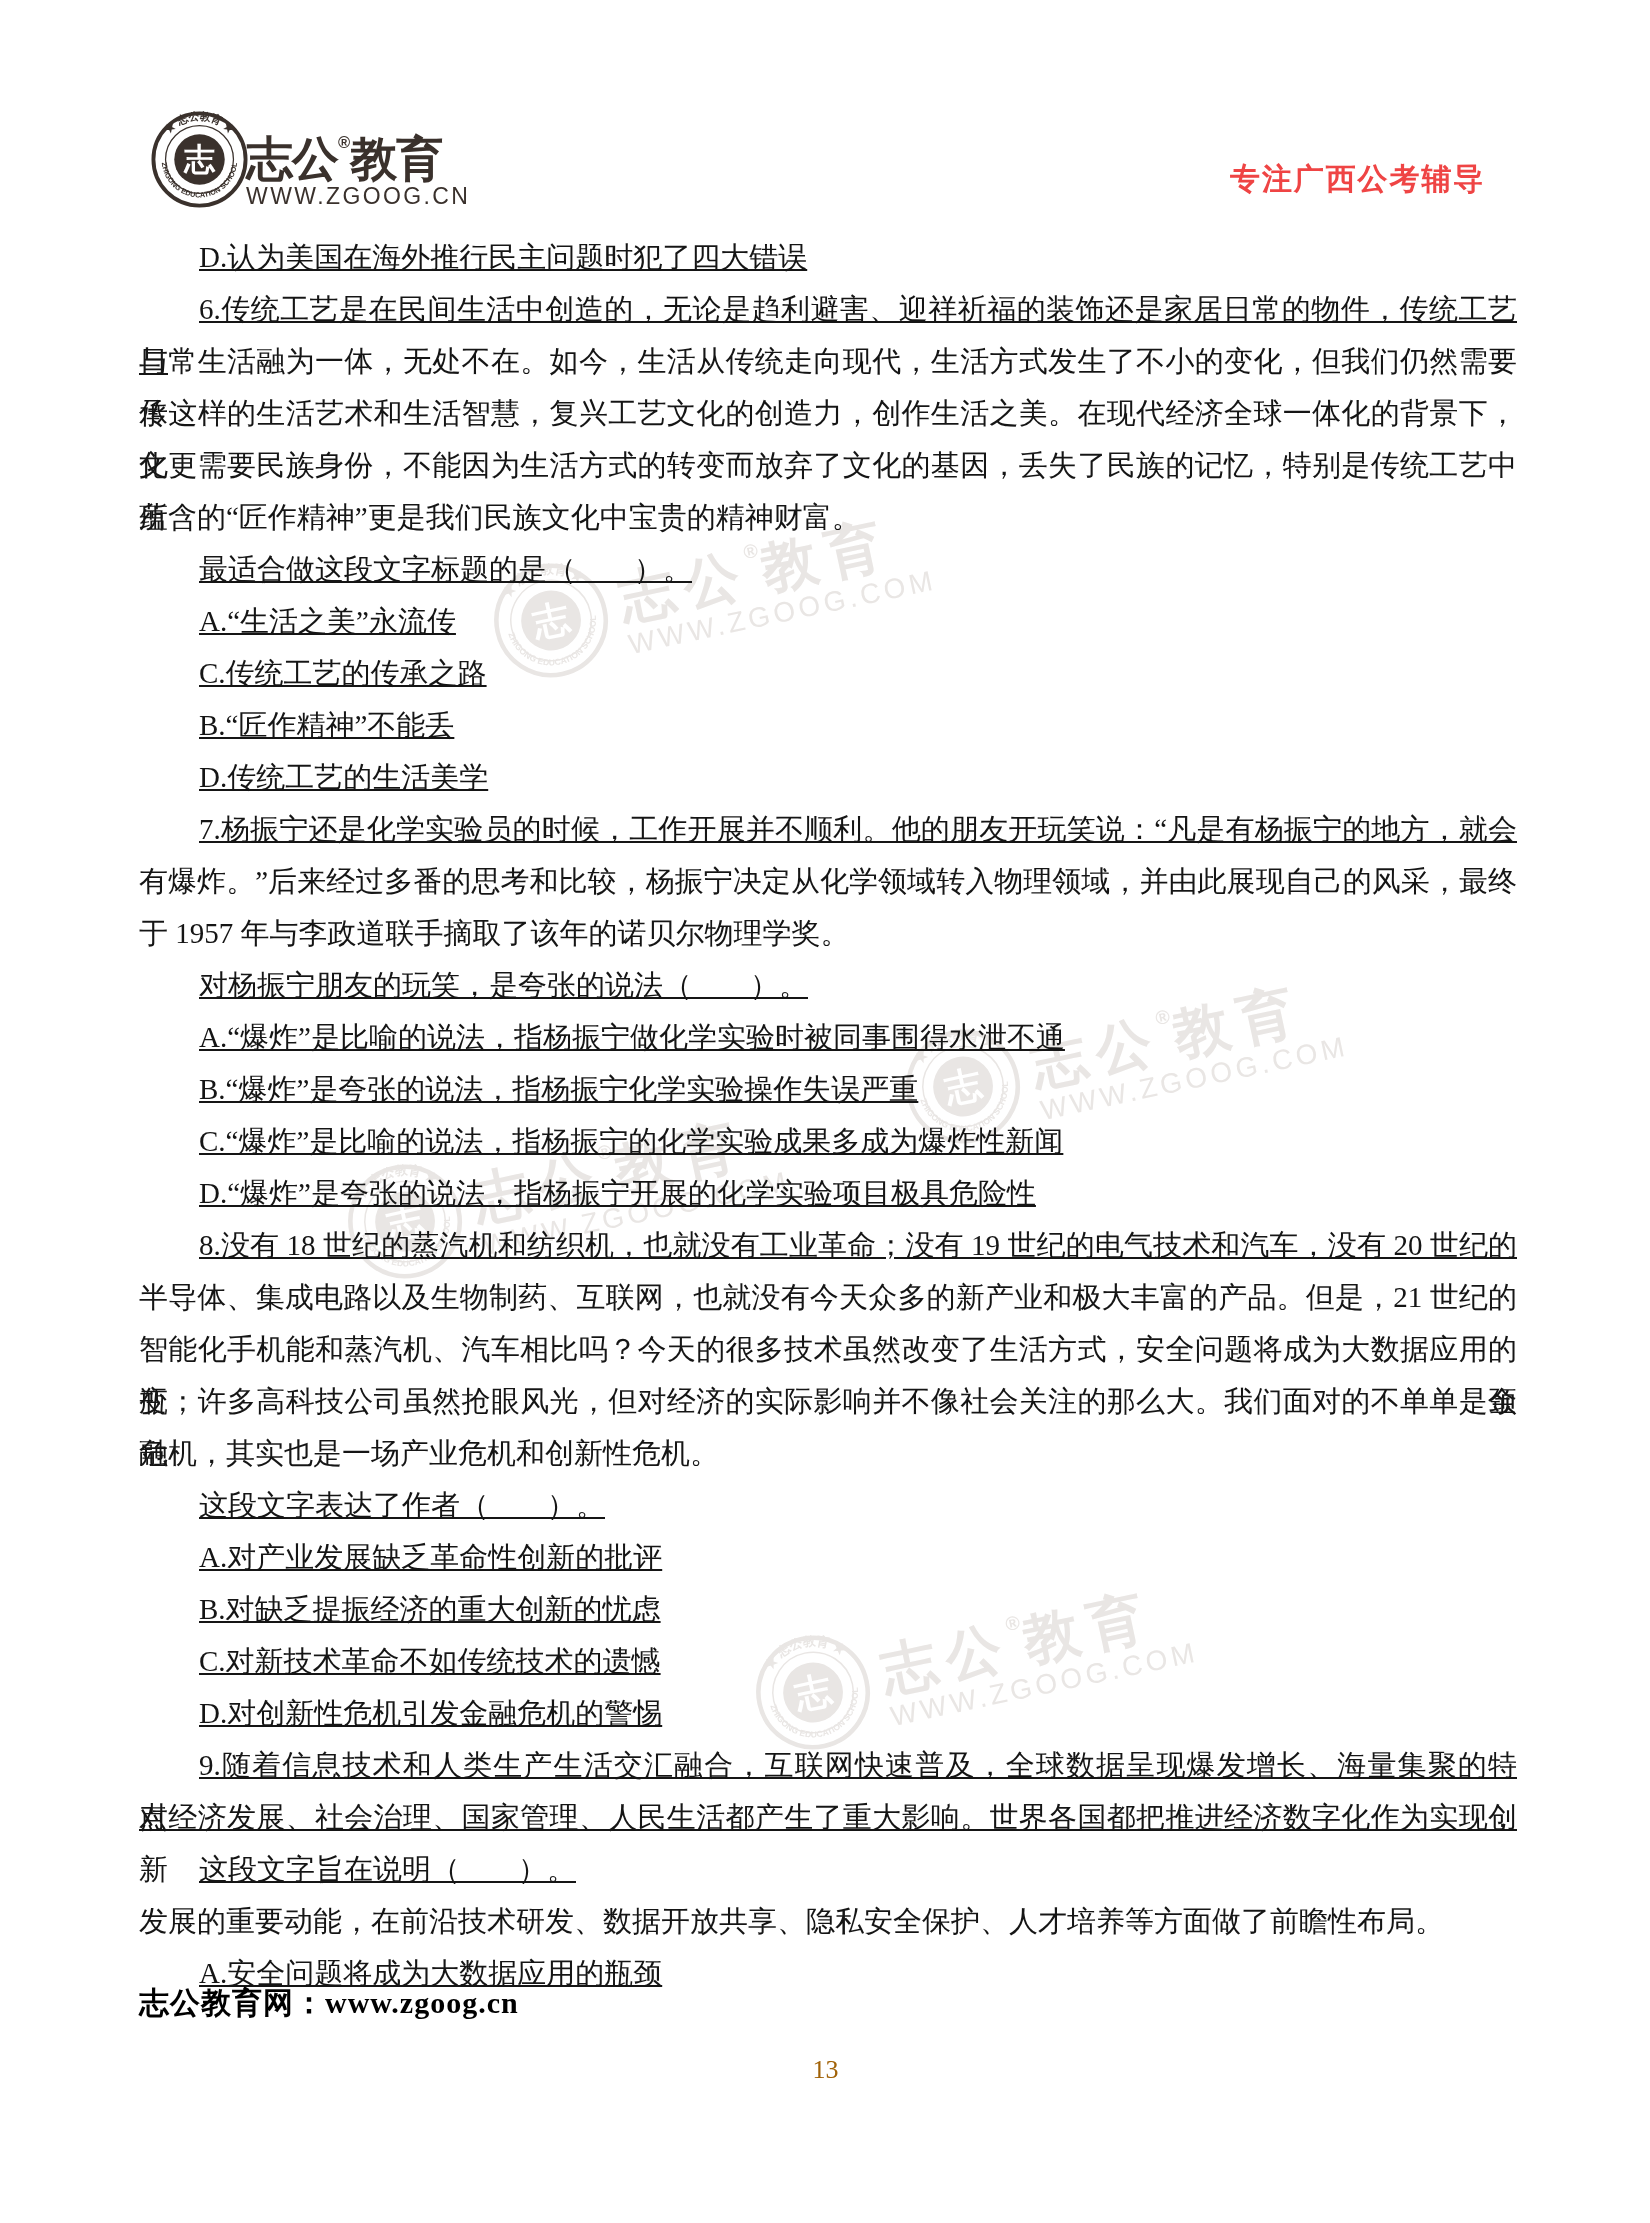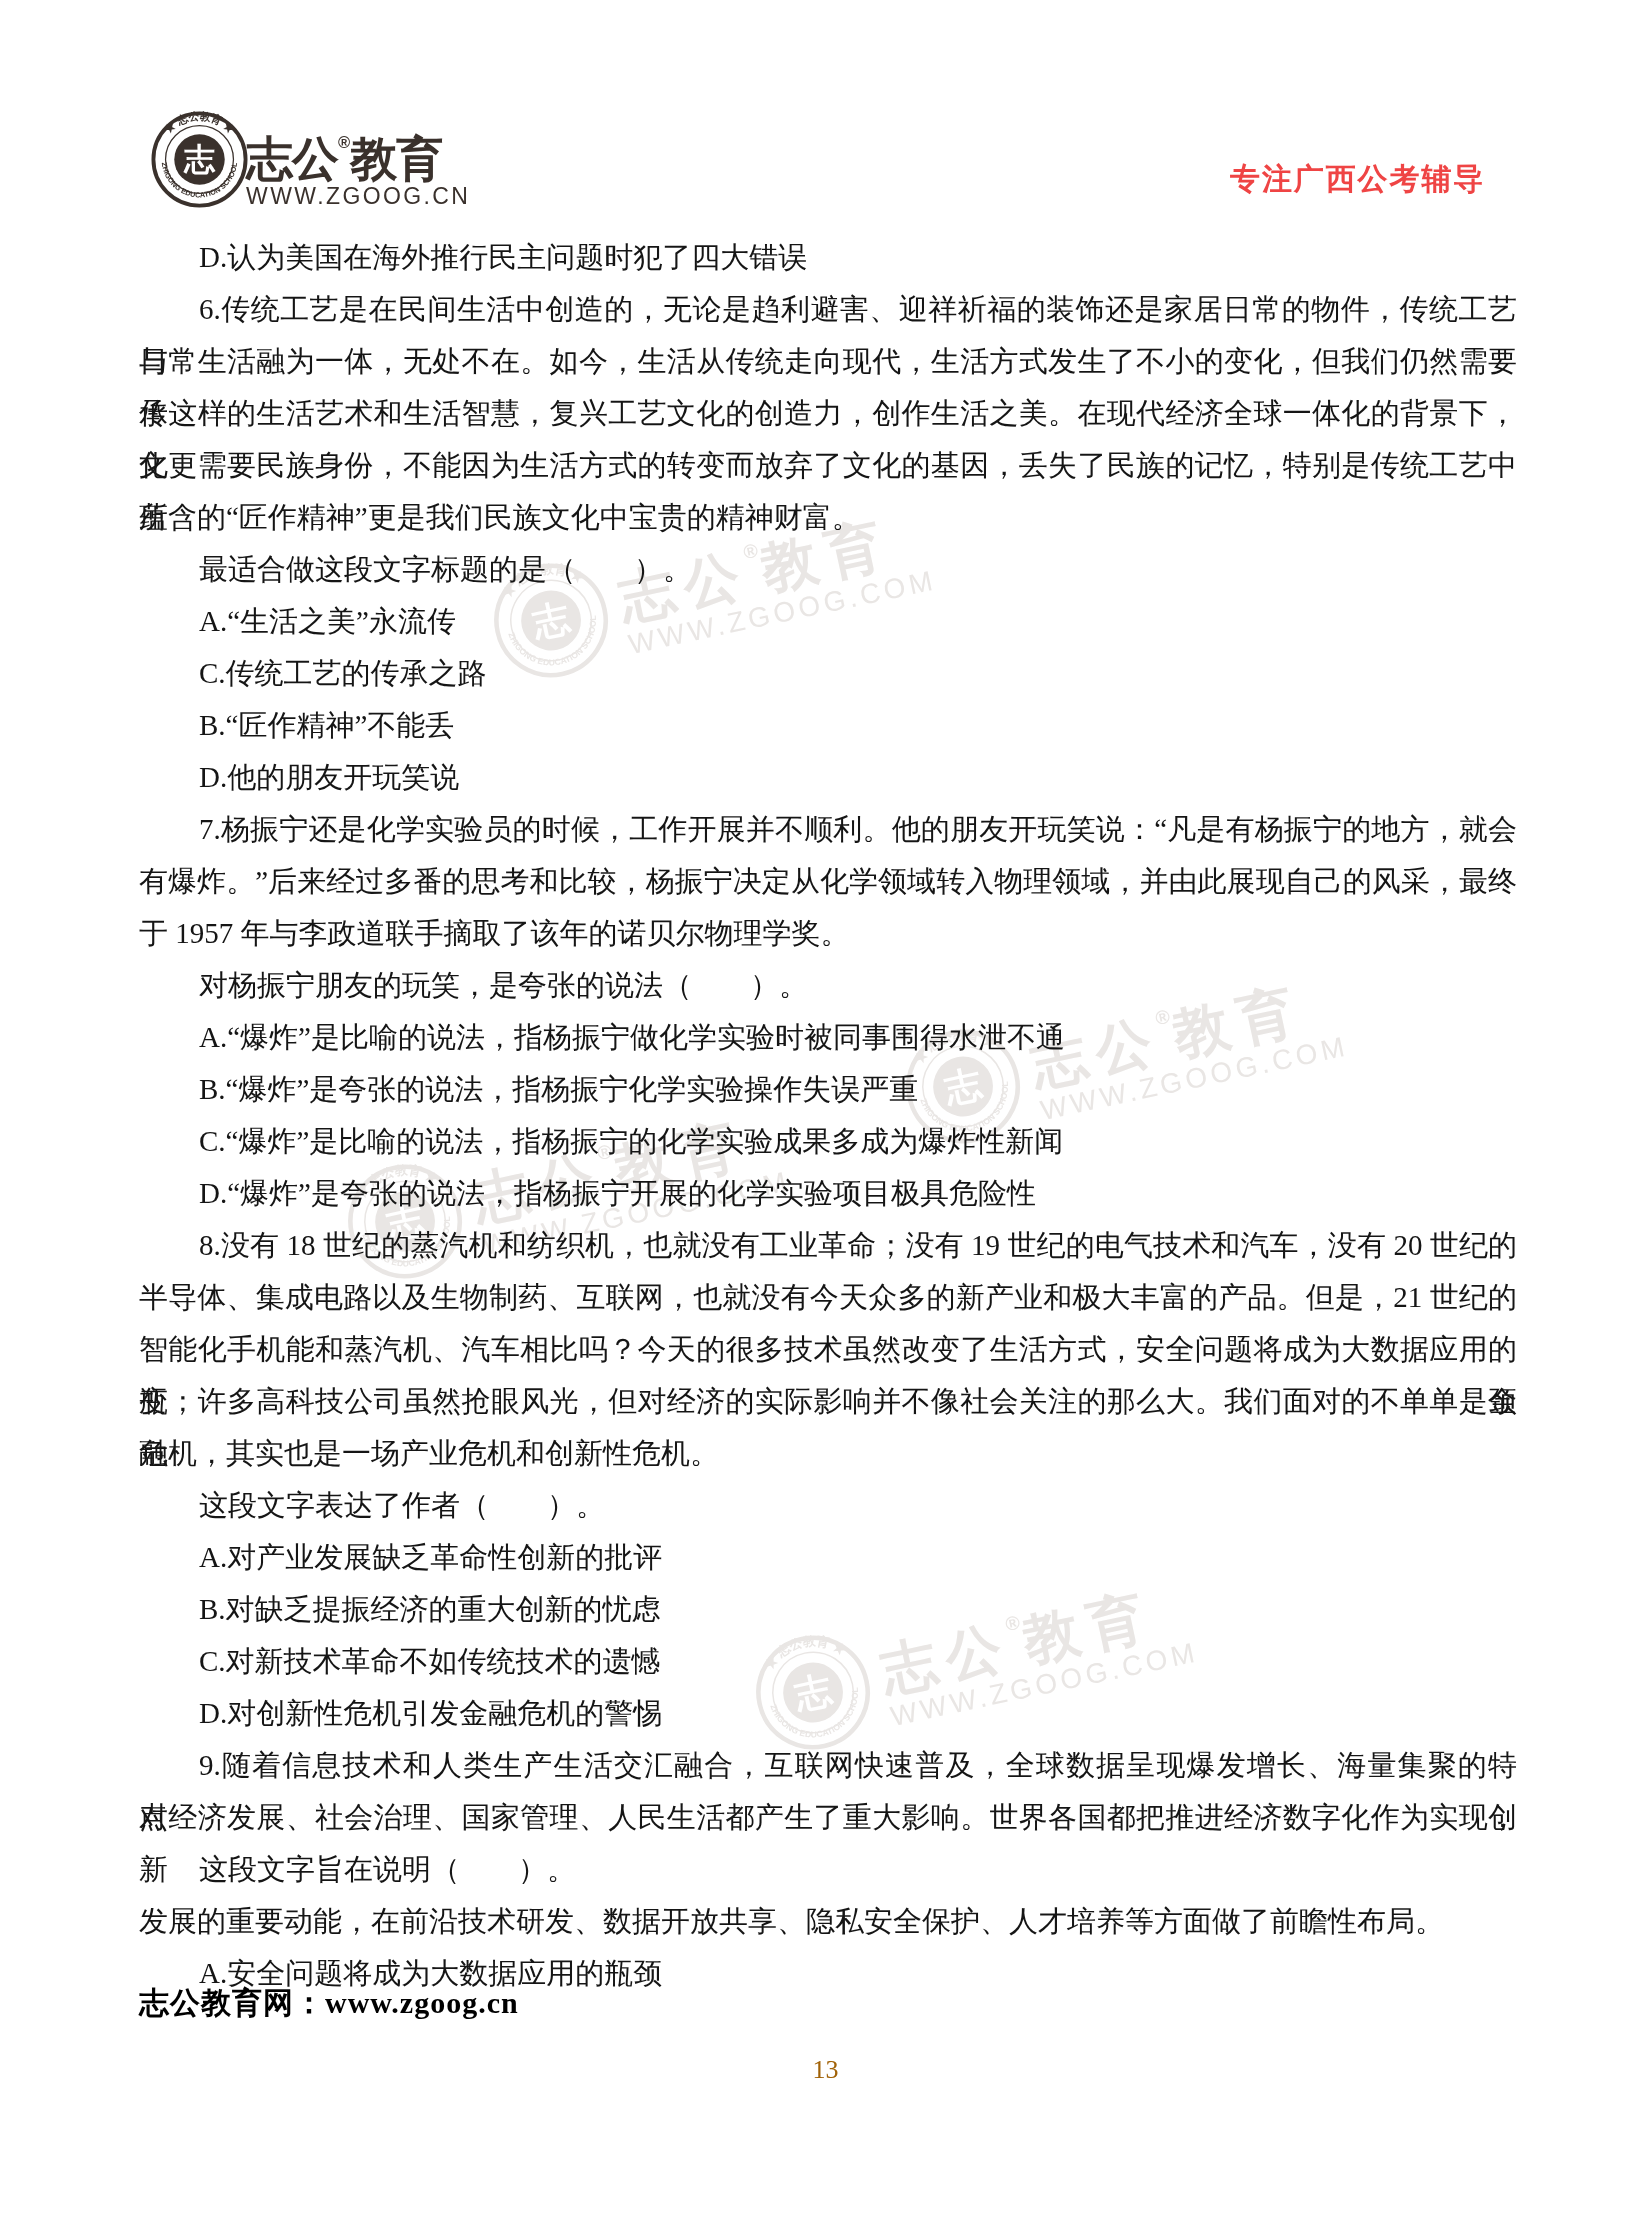--- a/index.html
+++ b/index.html
@@ -28,21 +28,21 @@
   }
   .wm-seal { width:115px; height:115px; flex:0 0 auto; }
   .wm-txt { font-family:"Liberation Sans","DejaVu Sans",sans-serif; color:#e9e6e4; }
   .wm-brand { font-size:56px; font-weight:bold; letter-spacing:9.7px; line-height:58px; white-space:nowrap; }
   .wm-brand sup { font-size:19.4px; vertical-align:33px; letter-spacing:0; }
   .wm-site { font-size:28px; letter-spacing:3.9px; line-height:31px; margin-top:1.9px; white-space:nowrap; }
 
   
   .doc { position:absolute; left:139px; top:231px; width:1378px; z-index:1; }
   .line { margin:0; font-size:29px; height:52px; line-height:52px; white-space:normal; }
-  .line.ind { text-indent:60px; }
+  .line.ind { text-indent:60px;text-decoration:underline; }
   .line.j { text-align:justify; text-align-last:justify; }
 
   
   .footer-site {
     position:absolute; left:139px; top:1983px; font-size:30px; font-weight:bold;
     letter-spacing:1px; color:#000; z-index:1;
   }
   .page-num {
     position:absolute; left:0; right:0; top:2055px; text-align:center;
     font-size:26px; color:#a16207; z-index:1;
@@ -172,21 +172,21 @@
       <p class="line ind">D.认为美国在海外推行民主问题时犯了四大错误</p>
       <p class="line ind j">6.传统工艺是在民间生活中创造的，无论是趋利避害、迎祥祈福的装饰还是家居日常的物件，传统工艺与</p>
       <p class="line j">日常生活融为一体，无处不在。如今，生活从传统走向现代，生活方式发生了不小的变化，但我们仍然需要传</p>
       <p class="line j">承这样的生活艺术和生活智慧，复兴工艺文化的创造力，创作生活之美。在现代经济全球一体化的背景下，文</p>
       <p class="line j">化更需要民族身份，不能因为生活方式的转变而放弃了文化的基因，丢失了民族的记忆，特别是传统工艺中所</p>
       <p class="line">蕴含的“匠作精神”更是我们民族文化中宝贵的精神财富。</p>
       <p class="line ind">最适合做这段文字标题的是（　　）。</p>
       <p class="line ind">A.“生活之美”永流传</p>
       <p class="line ind">C.传统工艺的传承之路</p>
       <p class="line ind">B.“匠作精神”不能丢</p>
-      <p class="line ind">D.他的朋友开玩笑说</p>
+      <p class="line ind">D.传统工艺的生活美学</p>
       <p class="line ind j">7.杨振宁还是化学实验员的时候，工作开展并不顺利。他的朋友开玩笑说：“凡是有杨振宁的地方，就会</p>
       <p class="line j">有爆炸。”后来经过多番的思考和比较，杨振宁决定从化学领域转入物理领域，并由此展现自己的风采，最终</p>
       <p class="line">于 1957 年与李政道联手摘取了该年的诺贝尔物理学奖。</p>
       <p class="line ind">对杨振宁朋友的玩笑，是夸张的说法（　　）。</p>
       <p class="line ind">A.“爆炸”是比喻的说法，指杨振宁做化学实验时被同事围得水泄不通</p>
       <p class="line ind">B.“爆炸”是夸张的说法，指杨振宁化学实验操作失误严重</p>
       <p class="line ind">C.“爆炸”是比喻的说法，指杨振宁的化学实验成果多成为爆炸性新闻</p>
       <p class="line ind">D.“爆炸”是夸张的说法，指杨振宁开展的化学实验项目极具危险性</p>
       <p class="line ind j">8.没有 18 世纪的蒸汽机和纺织机，也就没有工业革命；没有 19 世纪的电气技术和汽车，没有 20 世纪的</p>
       <p class="line j">半导体、集成电路以及生物制药、互联网，也就没有今天众多的新产业和极大丰富的产品。但是，21 世纪的</p>

